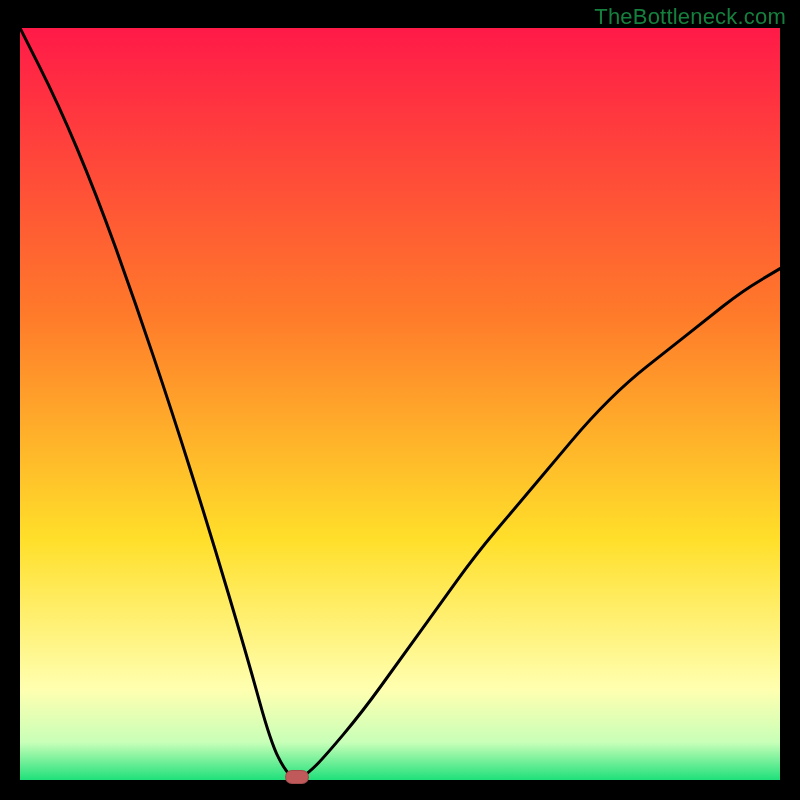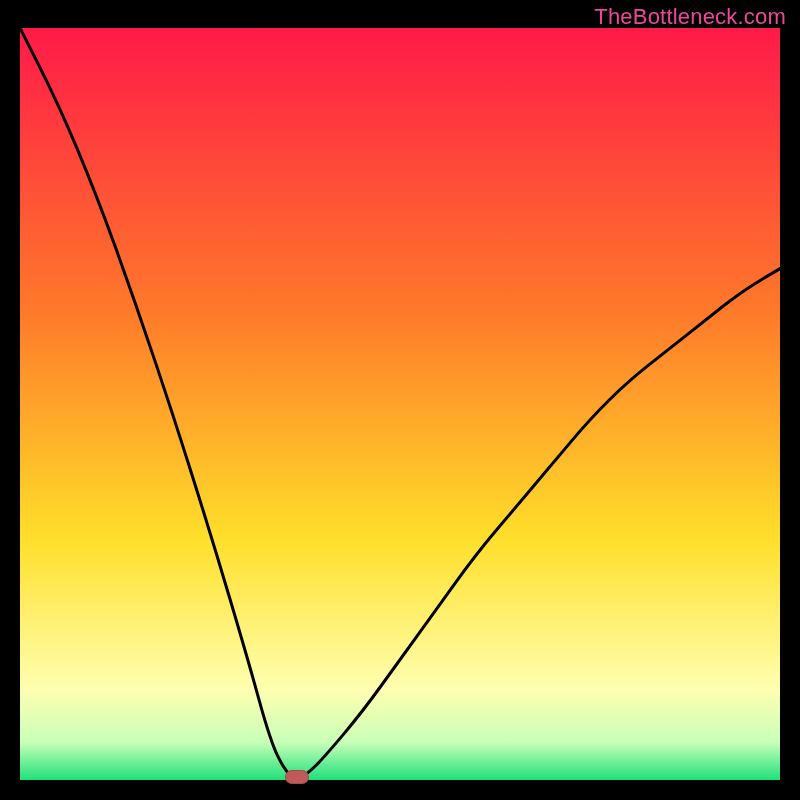--- a/index.html
+++ b/index.html
@@ -14,21 +14,21 @@
   .frame {
     position: relative;
     width: 800px;
     height: 800px;
     background: #000;
   }
   .watermark {
     position: absolute;
     top: 4px;
     right: 14px;
-    color: #ec4899;
+    color: #15803d;
     font-size: 22px;
     font-weight: 500;
     letter-spacing: 0.2px;
     user-select: none;
   }
   .plot {
     position: absolute;
     left: 20px;
     top: 28px;
     width: 760px;

